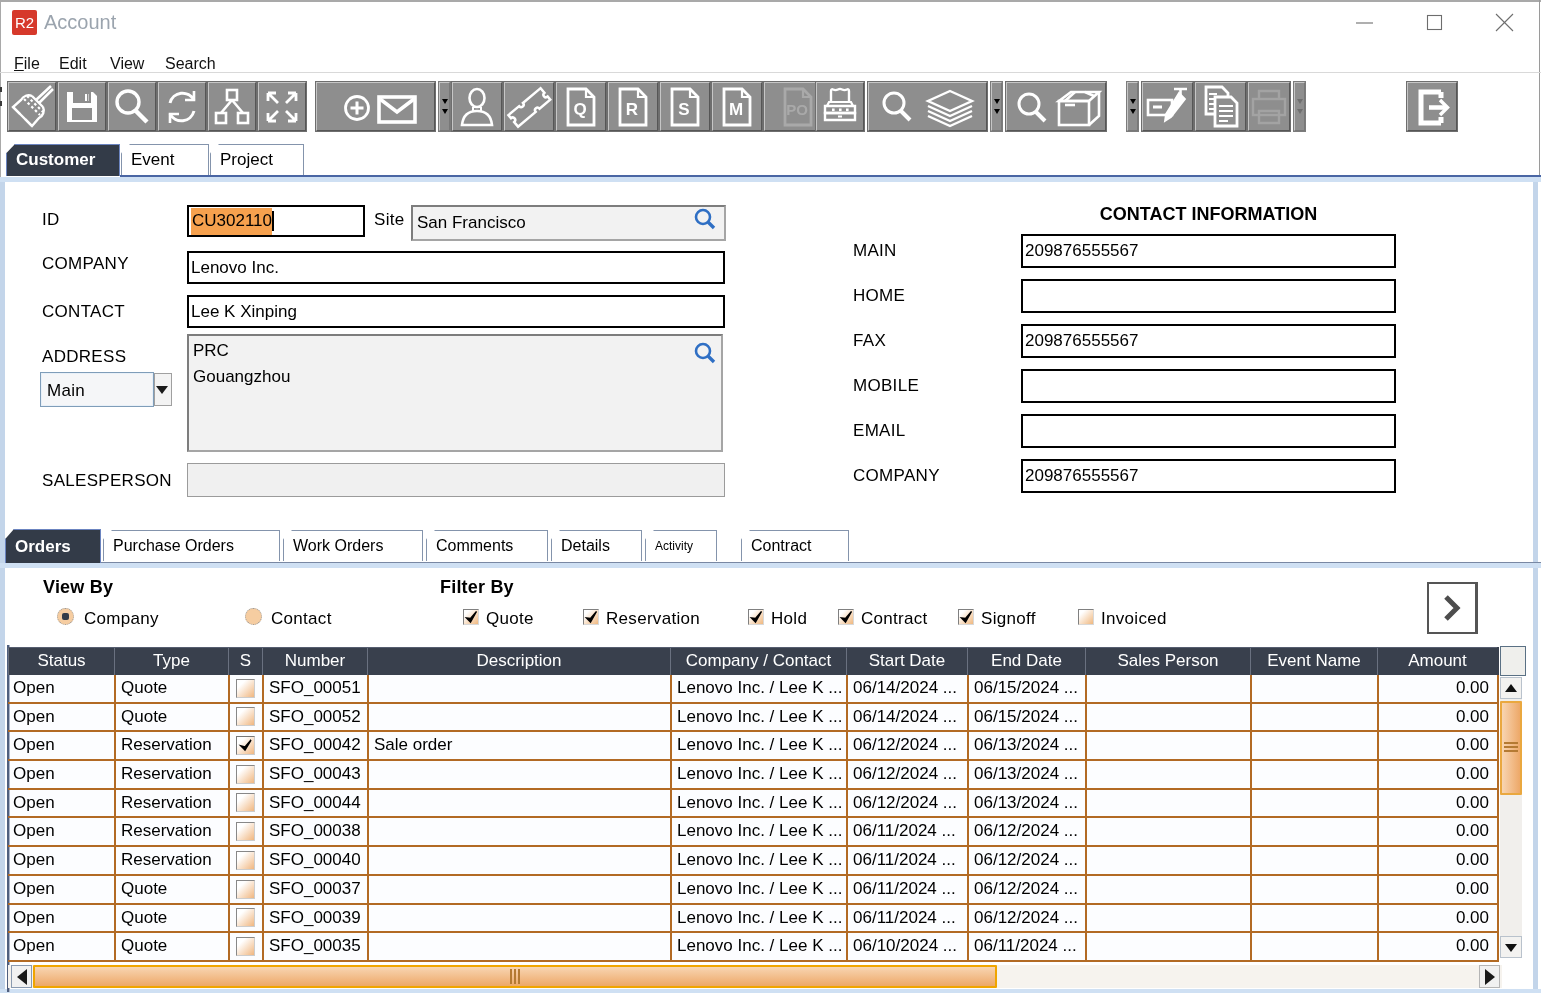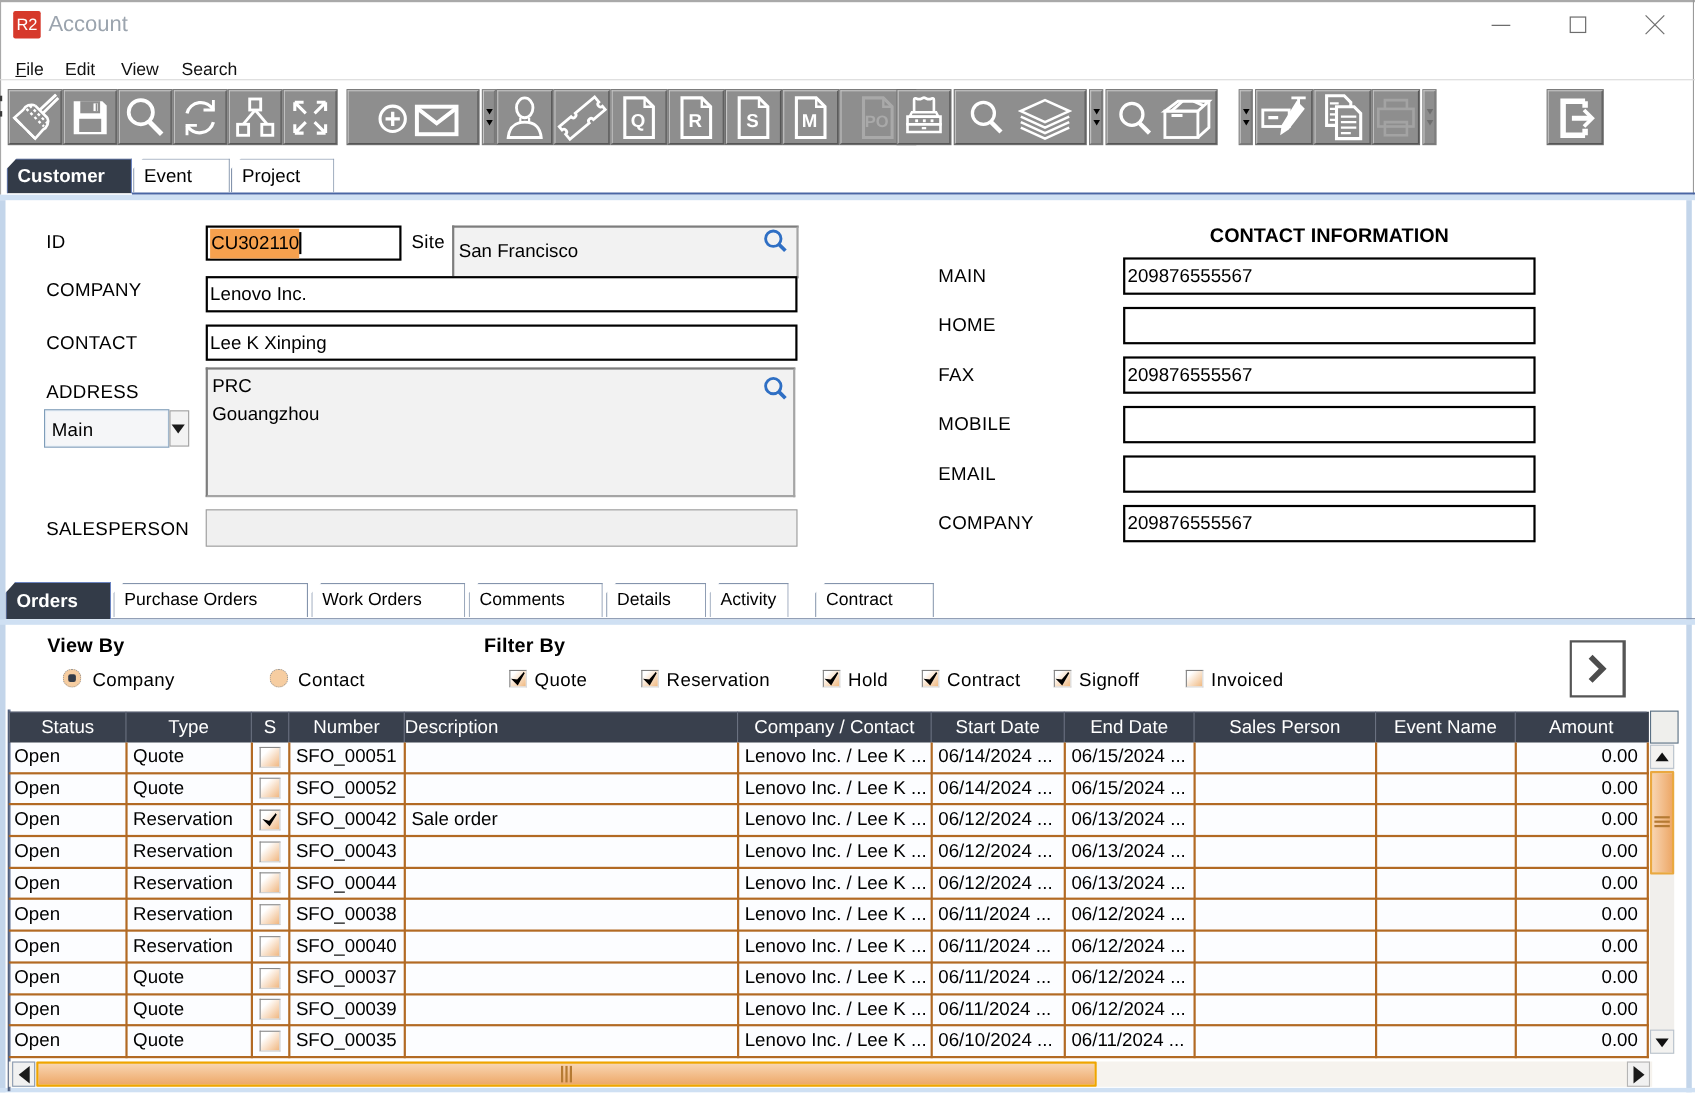--- a/index.html
+++ b/index.html
@@ -259,21 +259,21 @@
 <div class="a" style="left:0;top:182px;width:5px;height:811px;background:#c3d5ea"></div>
 <div class="a" style="left:1533px;top:182px;width:5px;height:811px;background:#c3d5ea"></div>
 <div class="a" style="left:0;top:989px;width:1541px;height:4px;background:#cfe0f3"></div>
 
 <div class="a lbl" style="left:42px;top:210px">ID</div>
 <div class="a inp" style="left:187px;top:205px;width:178px;height:32px">
       <span style="background:#f6a14e;padding:3px 0 4px 1px">CU302110</span>
       <span style="border-left:2px solid #000;height:20px"></span>
     </div>
 <div class="a lbl" style="left:374px;top:210px">Site</div>
-<div class="a inpg" style="left:411px;top:205px;width:315px;height:48px">San Francisco</div>
+<div class="a inpg" style="left:411px;top:205px;width:315px;height:36px">San Francisco</div>
 <svg class="a mag" style="left:692px;top:207px" width="26" height="26" viewBox="0 0 26 26" fill="none" stroke="#2f6fc4">
       <circle cx="11" cy="10" r="7" stroke-width="2.6"></circle>
       <path d="M16 15 L22 21" stroke-width="3.4"></path>
     </svg>
 <div class="a lbl" style="left:42px;top:254px">COMPANY</div>
 <div class="a inp" style="left:187px;top:251px;width:538px;height:33px">Lenovo Inc.</div>
 <div class="a lbl" style="left:42px;top:302px">CONTACT</div>
 <div class="a inp" style="left:187px;top:295px;width:538px;height:33px">Lee K Xinping</div>
 <div class="a lbl" style="left:42px;top:347px">ADDRESS</div>
 <div class="a inpg" style="left:187px;top:334px;width:536px;height:118px;align-items:flex-start;padding-top:2px;line-height:26px">PRC<br>Gouangzhou</div>
@@ -300,21 +300,21 @@
 <div class="a lbl" style="left:853px;top:421px">EMAIL</div>
 <div class="a inp" style="left:1021px;top:414px;width:375px;height:34px"></div>
 <div class="a lbl" style="left:853px;top:466px">COMPANY</div>
 <div class="a inp" style="left:1021px;top:459px;width:375px;height:34px">209876555567</div>
 
 <div class="a tab tabact" style="left:5px;top:529px;width:96px;height:34px;line-height:33px;font-size:17px">Orders</div>
 <div class="a tab" style="left:103px;top:530px;width:177px;line-height:30px;font-size:16px">Purchase Orders</div>
 <div class="a tab" style="left:283px;top:530px;width:140px;line-height:30px;font-size:16px">Work Orders</div>
 <div class="a tab" style="left:426px;top:530px;width:122px;line-height:30px;font-size:16px">Comments</div>
 <div class="a tab" style="left:551px;top:530px;width:91px;line-height:30px;font-size:16px">Details</div>
-<div class="a tab" style="left:645px;top:530px;width:72px;line-height:30px;font-size:16px">Activity</div>
+<div class="a tab" style="left:645px;top:530px;width:72px;line-height:30px;font-size:12px">Activity</div>
 <div class="a tab" style="left:741px;top:530px;width:108px;line-height:30px;font-size:16px">Contract</div>
 <div class="a" style="left:101px;top:562px;width:1440px;height:1px;background:#7988a3"></div>
 <div class="a" style="left:0;top:563px;width:1541px;height:5px;background:#cfe0f3"></div>
 
 <div class="a bold" style="left:43px;top:577px">View By</div>
 <div class="a bold" style="left:440px;top:577px">Filter By</div>
 <div class="a radio" style="left:57px;top:608px">
       <i></i>
     </div>
 <div class="a lbl" style="left:84px;top:609px">Company</div>
@@ -349,21 +349,21 @@
     </div>
 
 <div class="a" style="left:8px;top:647px;width:1491px;height:315px;background:#fcfdff"></div>
 <div class="a" style="left:7px;top:645px;width:2px;height:347px;background:#4f5f7e"></div>
 <div class="a" style="left:9px;top:645px;width:1px;height:347px;background:#aab4c8"></div>
 <div class="a" style="left:8px;top:647px;width:1491px;height:28px;background:#39404d"></div>
 <div class="a" style="left:8px;top:647px;width:106px;height:28px;color:#fff;font-size:17px;text-align:center;line-height:28px;border-left:1px solid #6a7180;overflow:hidden;white-space:nowrap">Status</div>
 <div class="a" style="left:114px;top:647px;width:114px;height:28px;color:#fff;font-size:17px;text-align:center;line-height:28px;border-left:1px solid #6a7180;overflow:hidden;white-space:nowrap">Type</div>
 <div class="a" style="left:228px;top:647px;width:34px;height:28px;color:#fff;font-size:17px;text-align:center;line-height:28px;border-left:1px solid #6a7180;overflow:hidden;white-space:nowrap">S</div>
 <div class="a" style="left:262px;top:647px;width:105px;height:28px;color:#fff;font-size:17px;text-align:center;line-height:28px;border-left:1px solid #6a7180;overflow:hidden;white-space:nowrap">Number</div>
-<div class="a" style="left:367px;top:647px;width:303px;height:28px;color:#fff;font-size:17px;text-align:left;line-height:28px;border-left:1px solid #6a7180;overflow:hidden;white-space:nowrap">Description</div>
+<div class="a" style="left:367px;top:647px;width:303px;height:28px;color:#fff;font-size:17px;text-align:center;line-height:28px;border-left:1px solid #6a7180;overflow:hidden;white-space:nowrap">Description</div>
 <div class="a" style="left:670px;top:647px;width:176px;height:28px;color:#fff;font-size:17px;text-align:center;line-height:28px;border-left:1px solid #6a7180;overflow:hidden;white-space:nowrap">Company / Contact</div>
 <div class="a" style="left:846px;top:647px;width:121px;height:28px;color:#fff;font-size:17px;text-align:center;line-height:28px;border-left:1px solid #6a7180;overflow:hidden;white-space:nowrap">Start Date</div>
 <div class="a" style="left:967px;top:647px;width:118px;height:28px;color:#fff;font-size:17px;text-align:center;line-height:28px;border-left:1px solid #6a7180;overflow:hidden;white-space:nowrap">End Date</div>
 <div class="a" style="left:1085px;top:647px;width:165px;height:28px;color:#fff;font-size:17px;text-align:center;line-height:28px;border-left:1px solid #6a7180;overflow:hidden;white-space:nowrap">Sales Person</div>
 <div class="a" style="left:1250px;top:647px;width:127px;height:28px;color:#fff;font-size:17px;text-align:center;line-height:28px;border-left:1px solid #6a7180;overflow:hidden;white-space:nowrap">Event Name</div>
 <div class="a" style="left:1377px;top:647px;width:120px;height:28px;color:#fff;font-size:17px;text-align:center;line-height:28px;border-left:1px solid #6a7180;overflow:hidden;white-space:nowrap">Amount</div>
 <div class="a" style="left:114px;top:675px;width:2px;height:287px;background:#b26a24"></div>
 <div class="a" style="left:228px;top:675px;width:2px;height:287px;background:#b26a24"></div>
 <div class="a" style="left:262px;top:675px;width:2px;height:287px;background:#b26a24"></div>
 <div class="a" style="left:367px;top:675px;width:2px;height:287px;background:#b26a24"></div>

